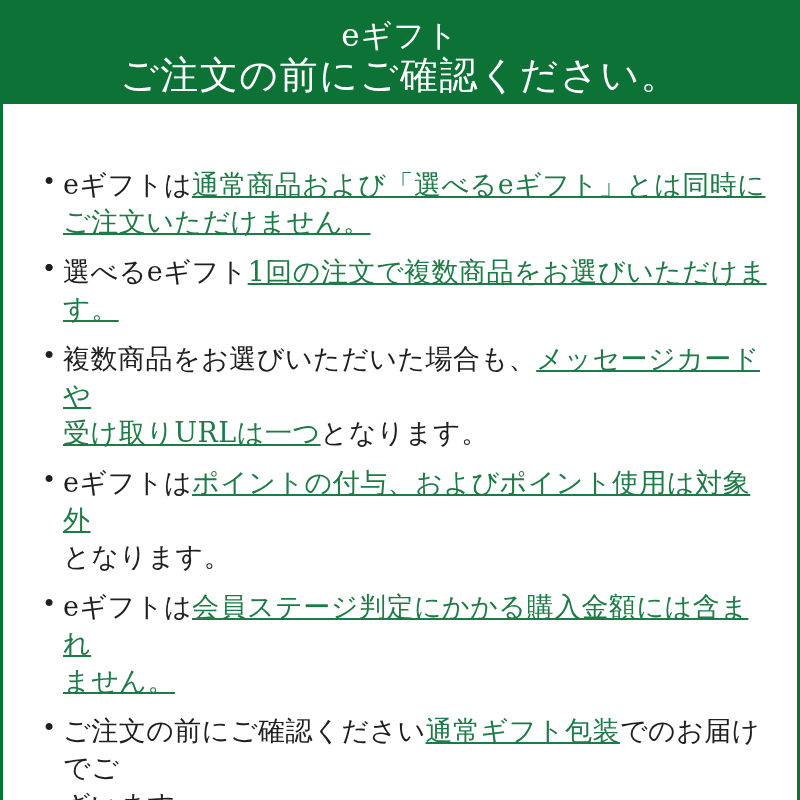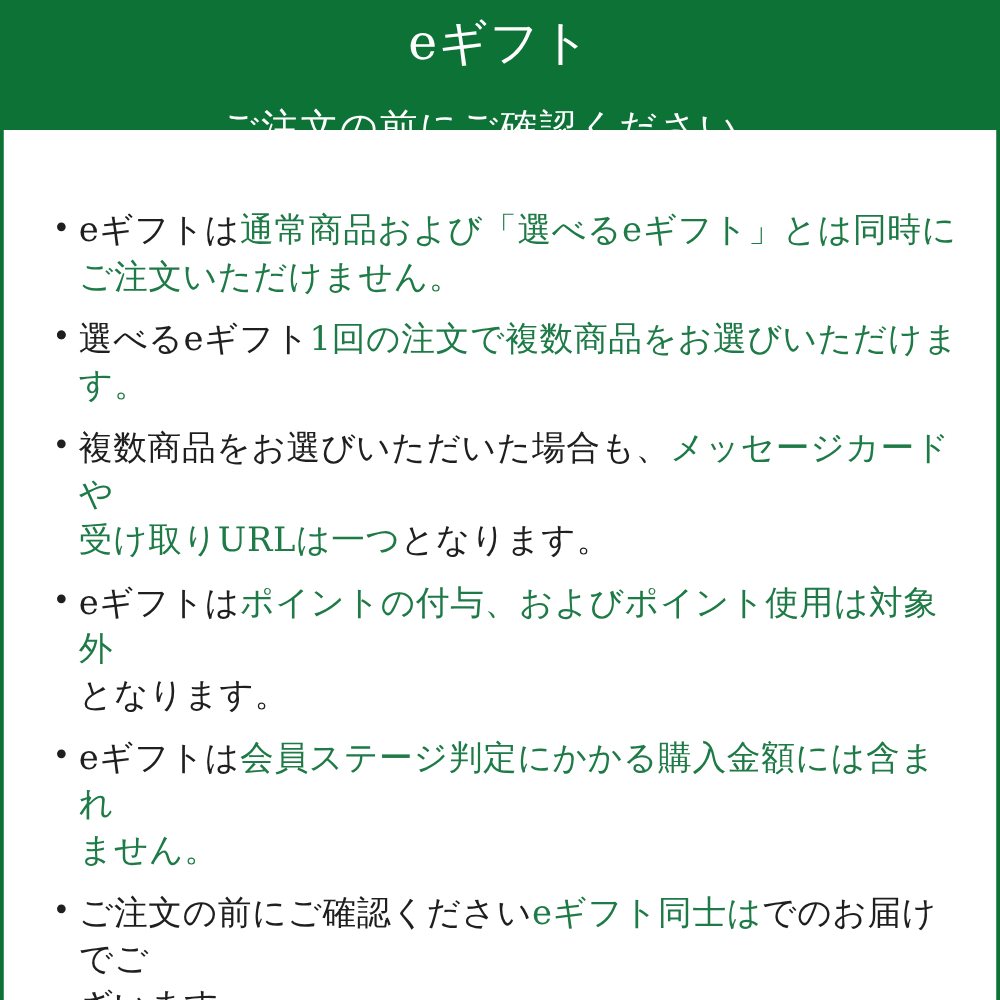--- a/index.html
+++ b/index.html
@@ -18,29 +18,28 @@
   .header {
     background: var(--brand-green, #0d7236);
     height: 104px;
     box-sizing: border-box;
     padding-top: 15px;
     text-align: center;
     color: var(--header-text, #ffffff);
     flex: 0 0 auto;
   }
   .header .line1 {
-    font-size: 39px;
+    font-size: 31px;
     line-height: 40px;
     letter-spacing: 1px;
   }
   .header .line2 {
-    font-size: 30px;
+    font-size: 38px;
     line-height: 40px;
     letter-spacing: 1.5px;
-    margin-top: 28px;
   }
   
   .content {
     flex: 1 1 auto;
     border-left: 3px solid var(--brand-green, #0d7236);
     border-right: 3px solid var(--brand-green, #0d7236);
     border-bottom: 3px solid var(--brand-green, #0d7236);
     box-sizing: border-box;
     padding: 62px 28px 0 36px;
     background: #ffffff;
@@ -58,21 +57,21 @@
     letter-spacing: 0.5px;
   }
   li.notice-item .marker {
     position: absolute;
     left: 3px; top: -2px;
     font-size: 24px;
     color: #1f1f1f;
   }
   .item-text { white-space: pre-wrap; }
   .seg-black { color: var(--text-black, #1f1f1f); }
-  .seg-green { color: var(--text-green, #1e7a46); }
+  .seg-green { color: var(--text-green, #1e7a46); text-decoration: underline; }
 </style>
 </head>
 <body>
 
 <div class="page">
   <div class="header">
     <div class="line1">eギフト</div>
     <div class="line2">ご注文の前にご確認ください。</div>
   </div>
   <div class="content">
@@ -80,18 +79,18 @@
         <li class="notice-item"><span class="marker">•</span><span class="item-text"><span class="seg-black">eギフトは</span><span class="seg-green">通常商品および「選べるeギフト」とは同時に
 ご注文いただけません。</span></span></li>
         <li class="notice-item"><span class="marker">•</span></li>
         <li class="notice-item"><span class="marker">•</span><span class="item-text"><span class="seg-black">選べるeギフト</span><span class="seg-green">1回の注文で複数商品をお選びいただけます。</span></span></li>
         <li class="notice-item"><span class="marker">•</span><span class="item-text"><span class="seg-black">複数商品をお選びいただいた場合も、</span><span class="seg-green">メッセージカードや
 受け取りURLは一つ</span><span class="seg-black">となります。</span></span></li>
         <li class="notice-item"><span class="marker">•</span><span class="item-text"><span class="seg-black">eギフトは</span><span class="seg-green">ポイントの付与、およびポイント使用は対象外</span><span class="seg-black">
 となります。</span></span></li>
         <li class="notice-item"><span class="marker">•</span><span class="item-text"><span class="seg-black">eギフトは</span><span class="seg-green">会員ステージ判定にかかる購入金額には含まれ
 ません。</span></span></li>
-        <li class="notice-item"><span class="marker">•</span><span class="item-text"><span class="seg-black">ご注文の前にご確認ください</span><span class="seg-green">eギフト同士は</span><span class="seg-black">でのお届けでご
+        <li class="notice-item"><span class="marker">•</span><span class="item-text"><span class="seg-black">ご注文の前にご確認ください</span><span class="seg-green">通常ギフト包装</span><span class="seg-black">でのお届けでご
 ざいます。</span></span></li>
       </ul>
 
   </div>
 </div>
 
 </body></html>

